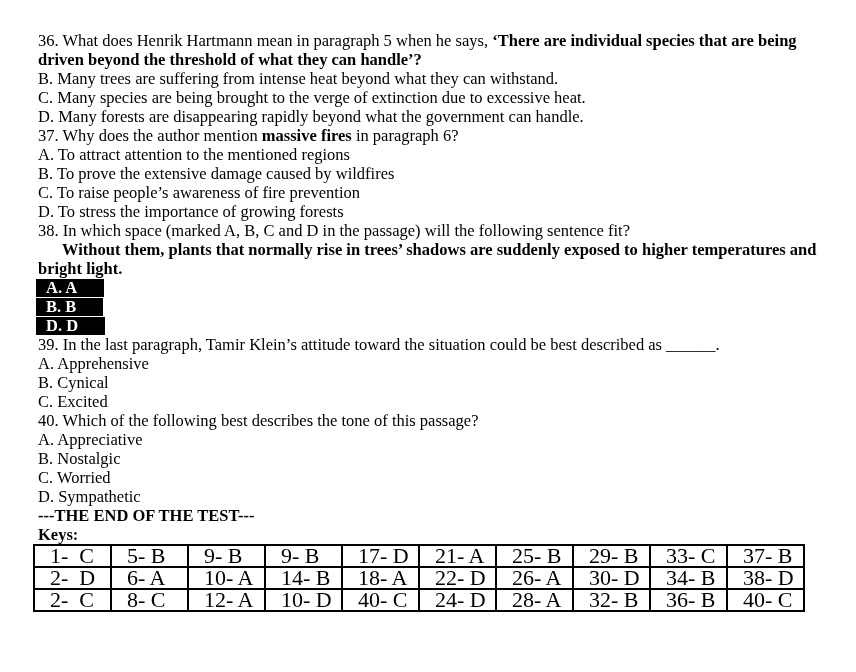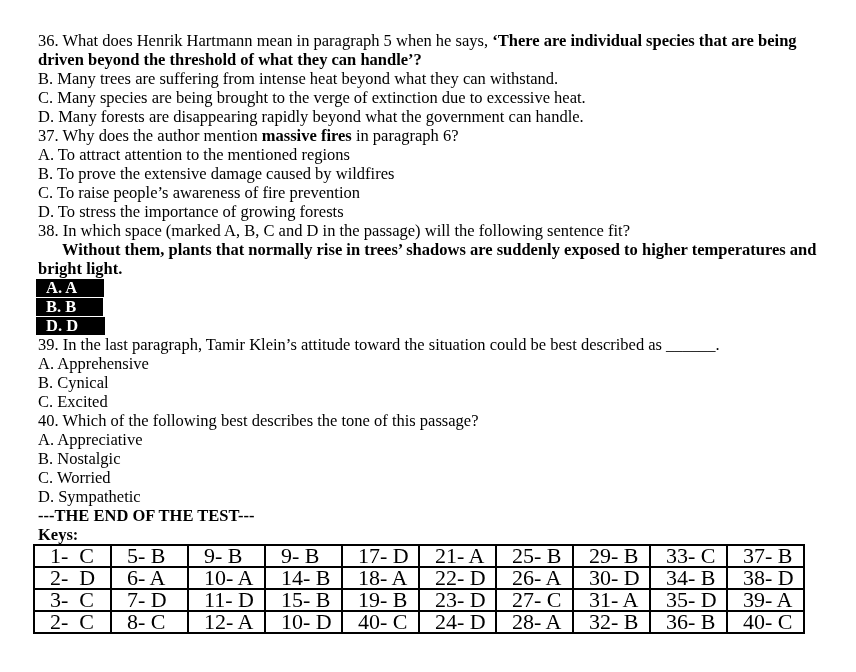--- a/index.html
+++ b/index.html
@@ -119,32 +119,20 @@
             <td>10- A</td>
             <td>14- B</td>
             <td>18- A</td>
             <td>22- D</td>
             <td>26- A</td>
             <td>30- D</td>
             <td>34- B</td>
             <td>38- D</td>
           </tr>
           <tr>
-            <td>3-  C</td>
-            <td>7- D</td>
-            <td>11- D</td>
-            <td>15- B</td>
-            <td>19- B</td>
-            <td>23- D</td>
-            <td>27- C</td>
-            <td>31- A</td>
-            <td>35- D</td>
-            <td>39- A</td>
-          </tr>
-          <tr>
             <td>2-  C</td>
             <td>8- C</td>
             <td>12- A</td>
             <td>10- D</td>
             <td>40- C</td>
             <td>24- D</td>
             <td>28- A</td>
             <td>32- B</td>
             <td>36- B</td>
             <td>40- C</td>

